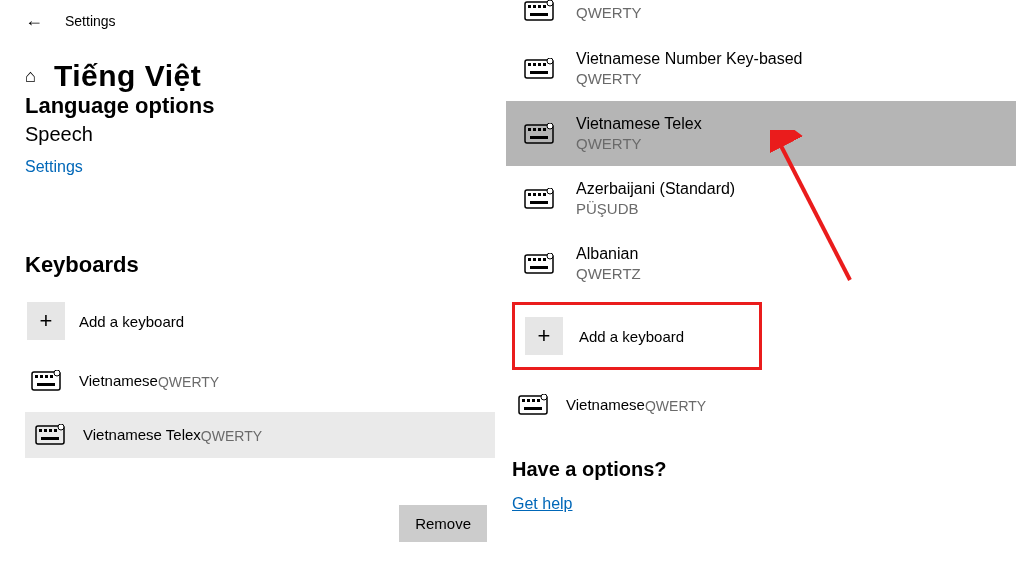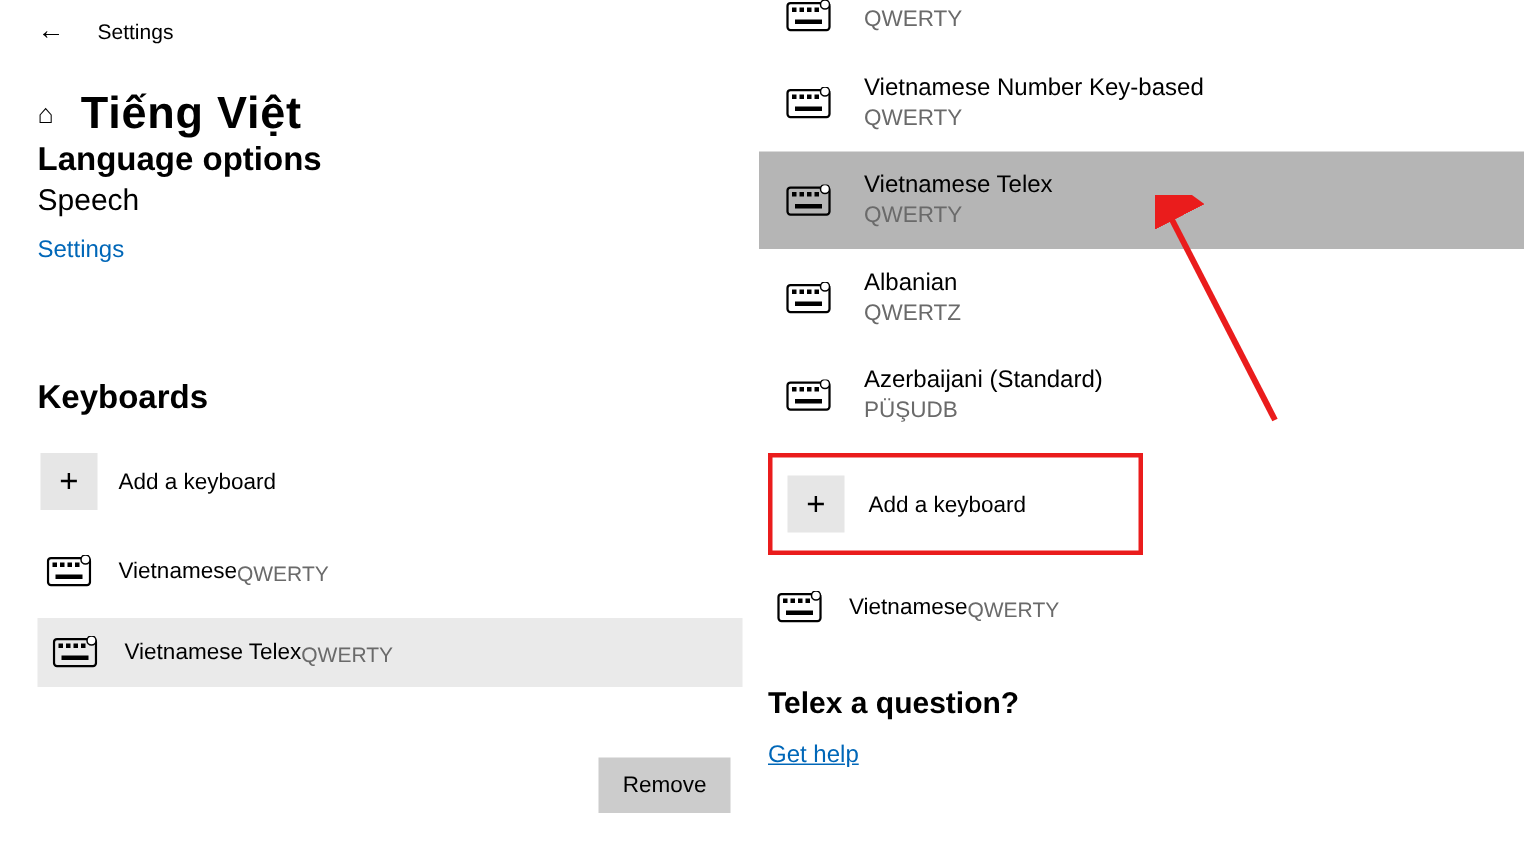--- a/index.html
+++ b/index.html
@@ -236,40 +236,40 @@
             <rect x="1" y="1" width="28" height="18" rx="2" fill="none" stroke="#000" stroke-width="1.5"></rect>
             <rect x="4" y="4" width="3" height="3" fill="#000"></rect>
             <rect x="9" y="4" width="3" height="3" fill="#000"></rect>
             <rect x="14" y="4" width="3" height="3" fill="#000"></rect>
             <rect x="19" y="4" width="3" height="3" fill="#000"></rect>
             <rect x="6" y="12" width="18" height="3" fill="#000"></rect>
             <circle cx="26" cy="2" r="3" fill="#fff" stroke="#000"></circle>
           </svg>
       </div>
       <div class="li-text">
+        <span class="li-name">Azerbaijani (Standard)</span>
+        <span class="li-sub">PÜŞUDB</span>
+      </div>
+    </div>
+
+    <div class="list-item">
+      <div class="kb-icon">
+        <svg class="kb" viewBox="0 0 30 20">
+            <rect x="1" y="1" width="28" height="18" rx="2" fill="none" stroke="#000" stroke-width="1.5"></rect>
+            <rect x="4" y="4" width="3" height="3" fill="#000"></rect>
+            <rect x="9" y="4" width="3" height="3" fill="#000"></rect>
+            <rect x="14" y="4" width="3" height="3" fill="#000"></rect>
+            <rect x="19" y="4" width="3" height="3" fill="#000"></rect>
+            <rect x="6" y="12" width="18" height="3" fill="#000"></rect>
+            <circle cx="26" cy="2" r="3" fill="#fff" stroke="#000"></circle>
+          </svg>
+      </div>
+      <div class="li-text">
         <span class="li-name">Albanian</span>
         <span class="li-sub">QWERTZ</span>
-      </div>
-    </div>
-
-    <div class="list-item">
-      <div class="kb-icon">
-        <svg class="kb" viewBox="0 0 30 20">
-            <rect x="1" y="1" width="28" height="18" rx="2" fill="none" stroke="#000" stroke-width="1.5"></rect>
-            <rect x="4" y="4" width="3" height="3" fill="#000"></rect>
-            <rect x="9" y="4" width="3" height="3" fill="#000"></rect>
-            <rect x="14" y="4" width="3" height="3" fill="#000"></rect>
-            <rect x="19" y="4" width="3" height="3" fill="#000"></rect>
-            <rect x="6" y="12" width="18" height="3" fill="#000"></rect>
-            <circle cx="26" cy="2" r="3" fill="#fff" stroke="#000"></circle>
-          </svg>
-      </div>
-      <div class="li-text">
-        <span class="li-name">Azerbaijani (Standard)</span>
-        <span class="li-sub">PÜŞUDB</span>
       </div>
     </div>
   </div>
 
   <div class="red-box">
     <div class="plus-box">+</div>
     <span class="kb-name">Add a keyboard</span>
   </div>
 
   <div class="kb-item" style="margin-left:6px;">
@@ -283,21 +283,21 @@
           <rect x="6" y="12" width="18" height="3" fill="#000"></rect>
           <circle cx="26" cy="2" r="3" fill="#fff" stroke="#000"></circle>
         </svg>
     </div>
     <div class="kb-text">
       <span class="kb-name">Vietnamese</span>
       <span class="kb-sub">QWERTY</span>
     </div>
   </div>
 
-  <div class="question-h">Telex a question?</div>
+  <div class="question-h">Have a options?</div>
   <div class="get-help">Get help</div>
 </div>
 
 <svg class="arrow-svg" viewBox="0 0 90 160">
   <defs>
     <marker id="ah" markerWidth="12" markerHeight="12" refX="2" refY="6" orient="auto">
       <path d="M0,0 L12,6 L0,12 Z" fill="#ea1c1c"></path>
     </marker>
   </defs>
   <line x1="80" y1="150" x2="8" y2="10" stroke="#ea1c1c" stroke-width="4" marker-end="url(#ah)"></line>

